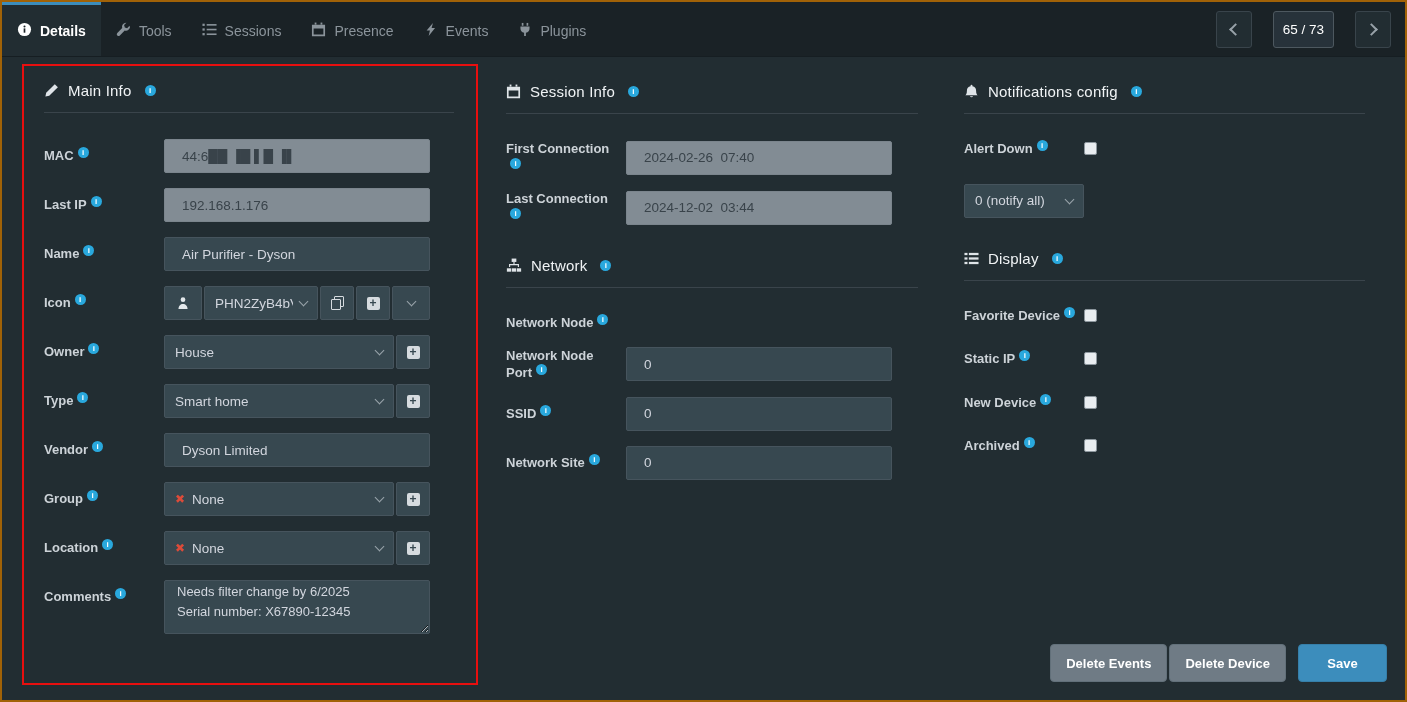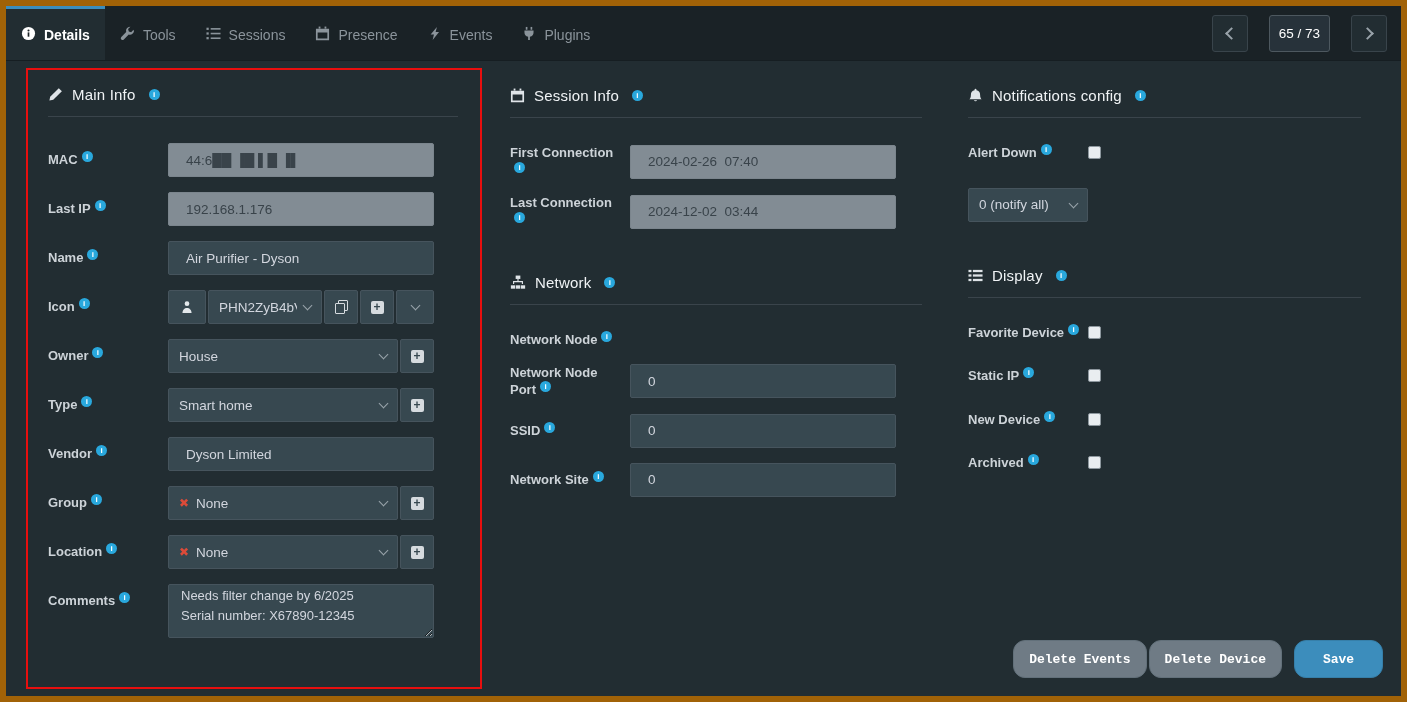--- a/index.html
+++ b/index.html
@@ -1,39 +1,39 @@
 <!DOCTYPE html>
 <html><head>
 <meta charset="utf-8">
 <style>
   *{box-sizing:border-box}
   html,body{margin:0;padding:0;background:#10161a}
   .app{width:1407px;height:702px;position:relative;overflow:hidden;background:#222d32;
-       font-family:"Liberation Sans","DejaVu Sans",sans-serif;color:#d2d6de;border:6px solid #a16207}
+       font-family:"Liberation Sans","DejaVu Sans",sans-serif;color:#d2d6de;border:2px solid #a16207}
   
   .tabbar{height:55px;background:#1a2226;display:flex;align-items:stretch;position:relative;border-bottom:1px solid #161e22}
   .tabs{display:flex}
   .tab{display:flex;align-items:center;gap:8px;padding:0 15px;font-size:14px;color:#8b949b;cursor:pointer;border-top:3px solid transparent}
   .tab svg{flex:none}
   .tab.active{background:#222d32;color:#fff;border-top-color:#3c8dbc;font-weight:bold}
   .pager{position:absolute;right:14px;top:9px;display:flex;gap:21px;align-items:center}
   .pgbtn{width:36px;height:37px;background:#222d32;border:1px solid #39444b;border-radius:3px;display:grid;place-items:center;cursor:pointer;padding:0}
   .pgval{min-width:57px;height:37px;border:1px solid #4d585f;background:#27323a;border-radius:3px;color:#fff;font-size:13.5px;display:grid;place-items:center;padding:0 9px}
   .chv{width:9px;height:9px;border-right:2px solid #98a2a9;border-bottom:2px solid #98a2a9;display:inline-block}
   .chv-l{transform:rotate(135deg);margin-left:4px}
   .chv-r{transform:rotate(-45deg);margin-right:4px}
   
   .content{display:grid;grid-template-columns:456px 466px 1fr;align-items:start;padding:0 14px 0 20px}
   .col{padding:26px 26px 0 28px}
   .col1{border:2px solid #e80f0f;margin-top:7px;padding:16px 22px 34px 20px}
   .col3{padding-left:20px}
   .sec-head{display:flex;align-items:center;gap:9px;padding-bottom:13px;border-bottom:1px solid #3a444b;margin-bottom:26px;color:#dfe4e8}
   .sec-head h2{font-size:15px;margin:0;font-weight:normal;color:#f0f3f5;letter-spacing:.2px}
   .hicon{display:flex;color:#dfe4e8}
-  .sec-gap{margin-top:45px}
+  .sec-gap{margin-top:32px}
   .ib{display:inline-block;width:11px;height:11px;border-radius:50%;background:#29a8dd;color:#fff;
       font-size:8px;font-weight:bold;line-height:11px;text-align:center;vertical-align:5px;margin-left:4px;font-style:normal}
   
   .frow{display:grid;grid-template-columns:120px 266px;align-items:center;margin-bottom:15px}
   .frow.align-top{align-items:start}
   .frow.align-top .flabel{padding-top:8px}
   .flabel{font-size:13px;font-weight:bold;color:#cdd3d8;line-height:1.35;padding-right:8px}
   .inp{height:34px;width:266px;background:#374850;border:1px solid #46545d;border-radius:2px;color:#d2d6de;
        font-size:13.5px;padding:0 17px;font-family:inherit;outline:none}
   .inp.ro{background:#828c94;border-color:#7b858d;color:#39434a}
@@ -51,21 +51,21 @@
   .copy-ic::before{content:"";position:absolute;right:0;top:0;width:8px;height:9px;border:1.5px solid #d6dbdf;border-radius:1px}
   .copy-ic::after{content:"";position:absolute;left:0;bottom:0;width:8px;height:9px;border:1.5px solid #d6dbdf;border-radius:1px;background:#374850}
   .prevbox{flex:none;width:38px;height:34px;background:#374850;border:1px solid #46545d;border-radius:2px;display:grid;place-items:center;color:#e3e8eb}
   .sel-sm{flex:0 0 114px}
   .x{color:#dd4b39;font-weight:bold;font-size:12px;flex:none;font-style:normal}
   
   .chkrow{display:grid;grid-template-columns:120px auto;align-items:center;margin-bottom:26px}
   .cb{appearance:none;-webkit-appearance:none;width:13px;height:13px;background:#e9edf0;border:1px solid #8d979e;border-radius:2px;margin:0;cursor:pointer;justify-self:start}
   
   .footer{position:absolute;right:18px;bottom:18px;display:flex;align-items:center}
-  .btn{height:38px;padding:0 15px;font-size:13px;font-weight:bold;color:#fff;border:1px solid transparent;cursor:pointer;font-family:Liberation Mono, monospace;border-radius:12px}
+  .btn{height:38px;padding:0 15px;font-size:13px;font-weight:bold;color:#fff;border:1px solid transparent;cursor:pointer;font-family:Liberation Sans, sans-serif;border-radius:4px}
   .btn-del{background:#6f7b85;border-color:#62707a;margin-left:2px}
   .btn-save{background:#3c8dbc;border-color:#367fa9;margin-left:12px;min-width:89px}
 </style>
 </head>
 <body>
 
 <div class="app">
 
   <header class="tabbar">
     <nav class="tabs">

